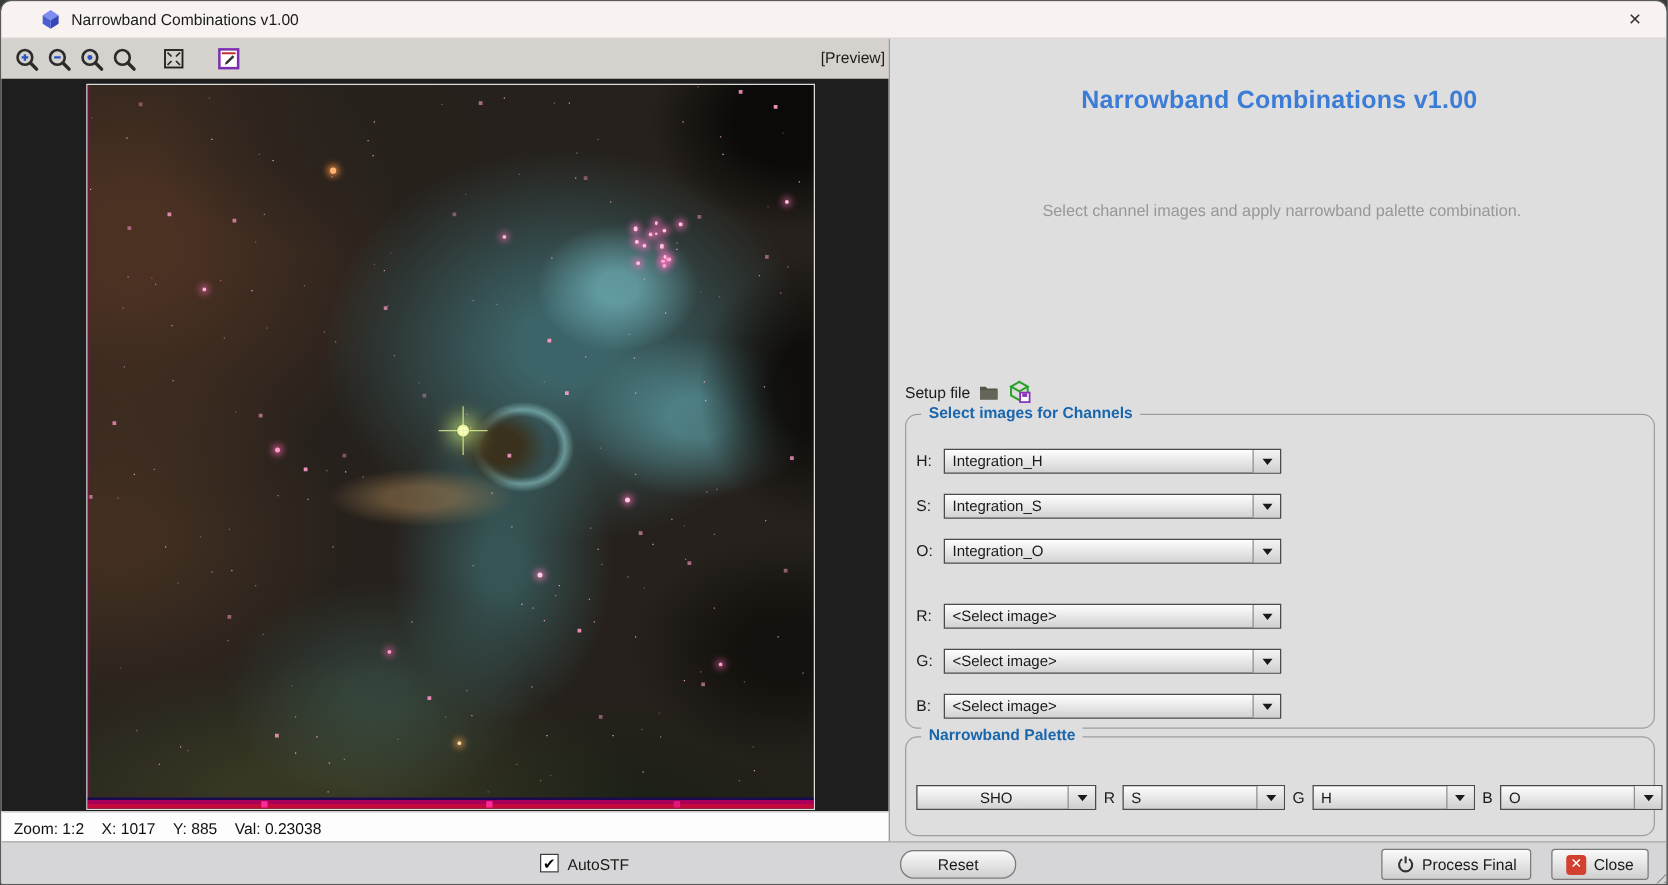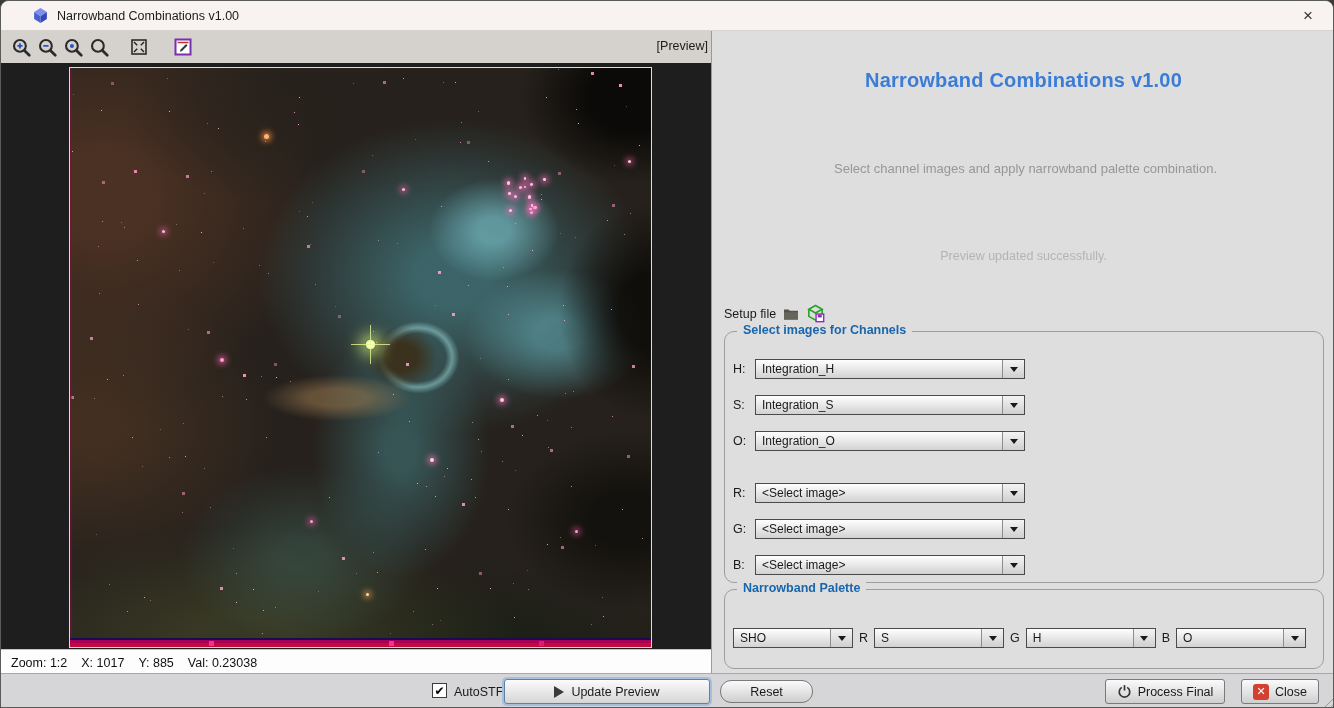--- a/index.html
+++ b/index.html
@@ -88,21 +88,21 @@
          display:flex;align-items:center;cursor:default;}
   .combo .combo-text{flex:1;padding-left:6px;font-size:12px;color:#1a1a1a;white-space:nowrap;
                      overflow:hidden;}
   .combo .combo-arrow{width:22px;height:100%;border-left:1px solid #8d8d8d;display:flex;
                       align-items:center;justify-content:center;background:linear-gradient(#f4f4f4,#cfcfcf);}
   .combo .combo-arrow i{width:0;height:0;border-left:4px solid transparent;
                         border-right:4px solid transparent;border-top:5px solid #1a1a1a;}
   .combo.w270{width:270px;}
   .prow{position:absolute;left:8px;top:38px;display:flex;align-items:center;}
   .prow .maplabel{font-size:12.5px;color:#1a1a1a;margin:0 6px;}
-  .combo.w124{width:120px;}
+  .combo.w124{width:144px;text-align:center;}
   .combo.w130{width:130px;}
 
   
   .bottombar{position:absolute;left:0;top:672px;width:1334px;height:36px;background:#d6d6d8;
              border-top:1px solid #a8a8a8;}
   .checkbox{position:absolute;left:431px;top:9px;width:15px;height:15px;background:#fff;
             border:1px solid #3c3c3c;display:flex;align-items:center;justify-content:center;
             font-size:12px;color:#000;font-weight:bold;line-height:1;}
   .cb-label{position:absolute;left:453px;top:11px;font-size:12.5px;color:#1a1a1a;}
   .btn{position:absolute;height:25px;border:1px solid #7a7a7a;border-radius:3px;
@@ -224,21 +224,20 @@
   <div class="statusbar">
     <span>Zoom: 1:2</span>
     <span>X: 1017</span>
     <span>Y: 885</span>
     <span>Val: 0.23038</span>
   </div>
 
   <div class="rightpanel">
     <div class="rp-title">Narrowband Combinations v1.00</div>
     <div class="rp-sub">Select channel images and apply narrowband palette combination.</div>
-    <div class="rp-msg">Preview updated successfully.</div>
 
     <div class="setup-row">
       <span class="lbl">Setup file</span>
       <span style="display:flex;">
         <svg viewBox="0 0 16 14" width="16" height="14">
           <path d="M1 4.2 V2.4 h4.6 l1.2 1.4 H15 v8.8 H1z" fill="#55544a"></path>
           <rect x="1" y="5.2" width="14" height="7.4" fill="#66655a"></rect>
         </svg>
       </span>
       <span style="display:flex;">
@@ -341,24 +340,20 @@
             </span>
         </div>
       </div>
     </div>
   </div>
 
   <div class="bottombar">
     <div class="checkbox">✔</div>
     <span class="cb-label">AutoSTF</span>
 
-    <div class="btn btn-update">
-      <span class="play"></span>
-      <span>Update Preview</span>
-    </div>
 
     <div class="btn btn-reset">
       <span>Reset</span>
     </div>
 
     <div class="btn btn-process">
       <span style="display:flex;">
         <svg viewBox="0 0 16 16" width="15" height="15">
           <path d="M5.1 3.6 a5.6 5.6 0 1 0 5.8 0" fill="none" stroke="#333" stroke-width="1.8"></path>
           <line x1="8" y1="1.2" x2="8" y2="7" stroke="#333" stroke-width="1.8"></line>

